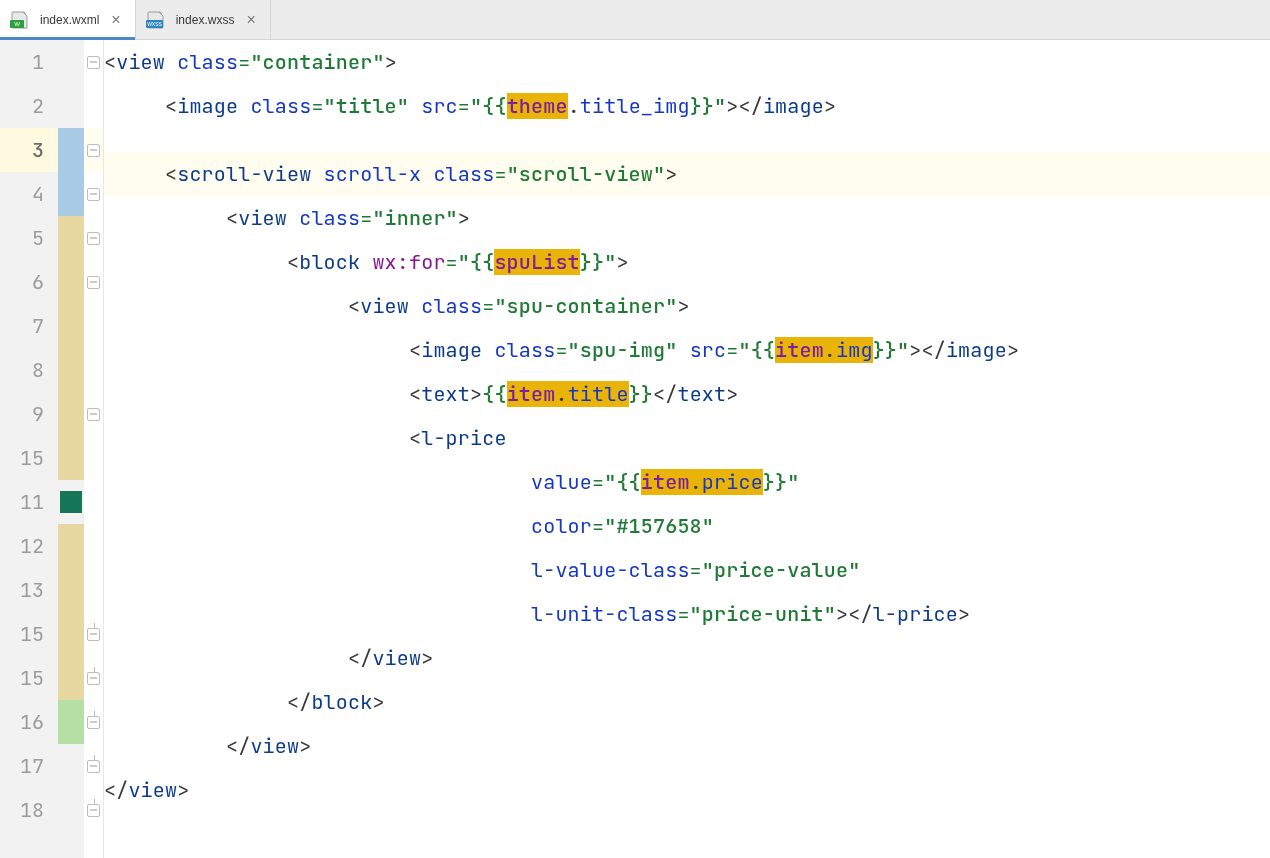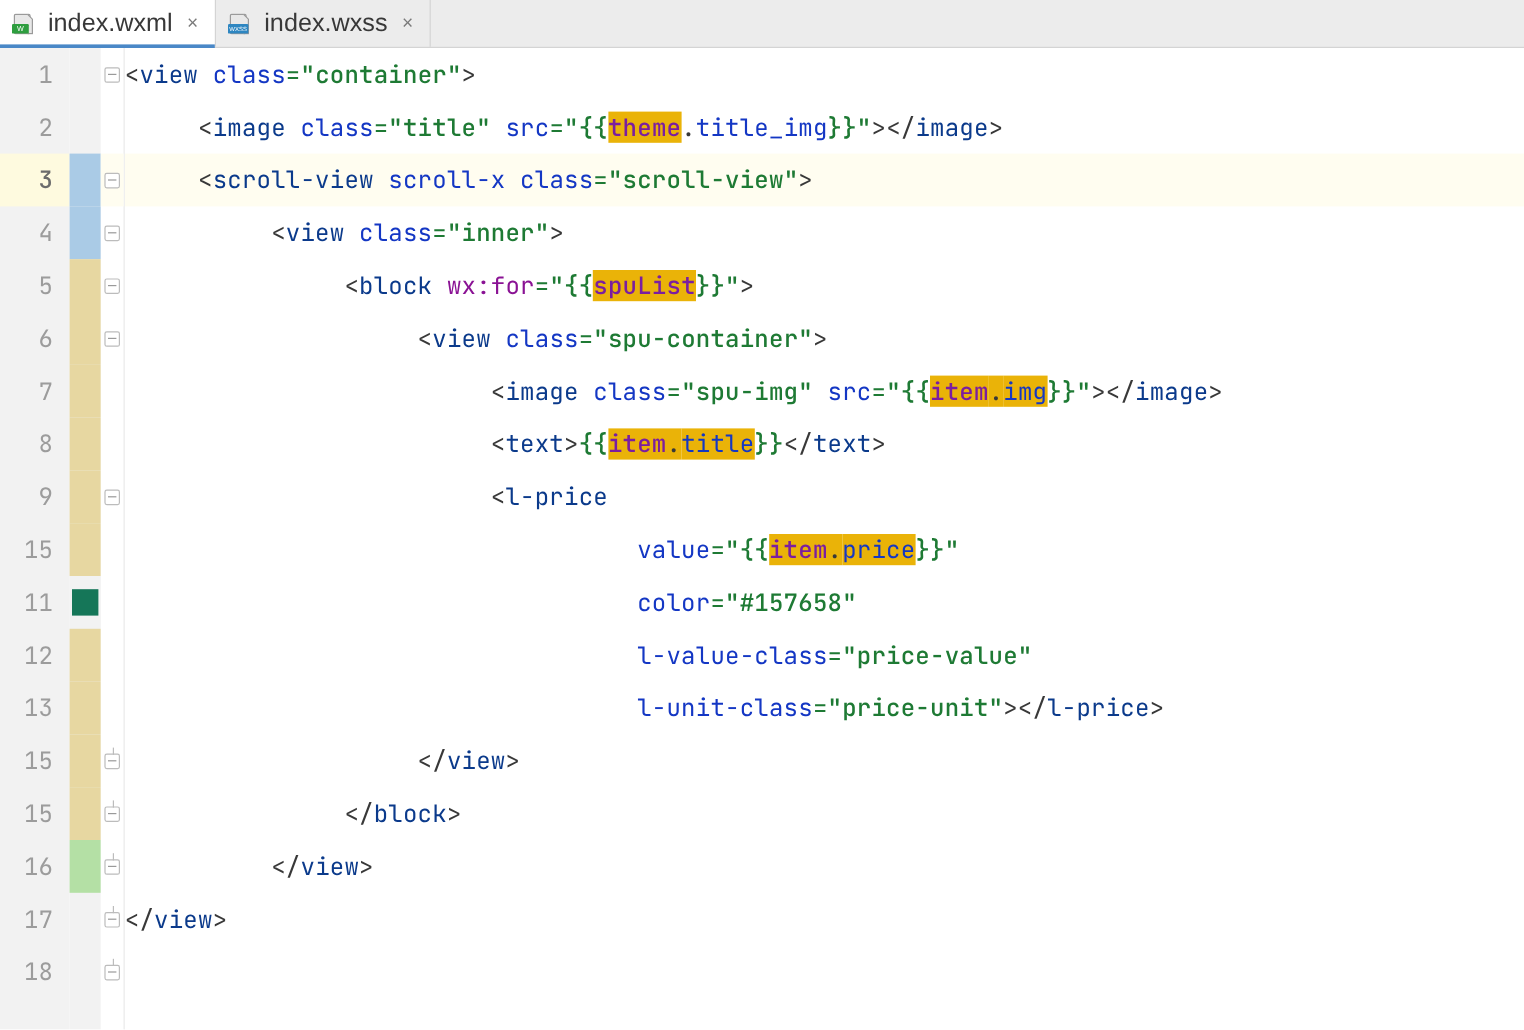--- a/index.html
+++ b/index.html
@@ -35,21 +35,21 @@
   }
   .tab.active::after {
     content: "";
     position: absolute;
     left: 0; right: 0; bottom: -1px;
     height: 3px;
     background: #4a88c7;
   }
   .tab-label {
     font-family: -apple-system, "Segoe UI", sans-serif;
-    font-size: 21px;
+    font-size: 12px;
     color: #383838;
   }
   .tab-close {
     font-family: -apple-system, sans-serif;
     color: #7a7a7a;
     font-size: 16px;
     padding: 0 4px;
     cursor: pointer;
   }
   .tab-icon {
@@ -143,21 +143,21 @@
     overflow-x: auto;
   }
   .line {
     height: 44px;
     line-height: 44px;
     white-space: pre;
     padding-left: 0;
     font-size: 20px;
     letter-spacing: 0.2px;
   }
-  .line.current { background: #fffdf0; }
+  .line.current { background: #fffdf0; margin-top: 24px; }
 
   
   .c-tag    { color: #0b3a8b; }
   .c-punct  { color: #383838; }
   .c-attr   { color: #1437c4; }
   .c-eq     { color: #1e7a34; }
   .c-str    { color: #1e7a34; font-weight: 500;}
   .c-expr   { color: #7b1ea0; font-weight: 500; }
   .c-exprbg { background: #eab308; }
   .c-keyattr{ color: #8a1294; }

